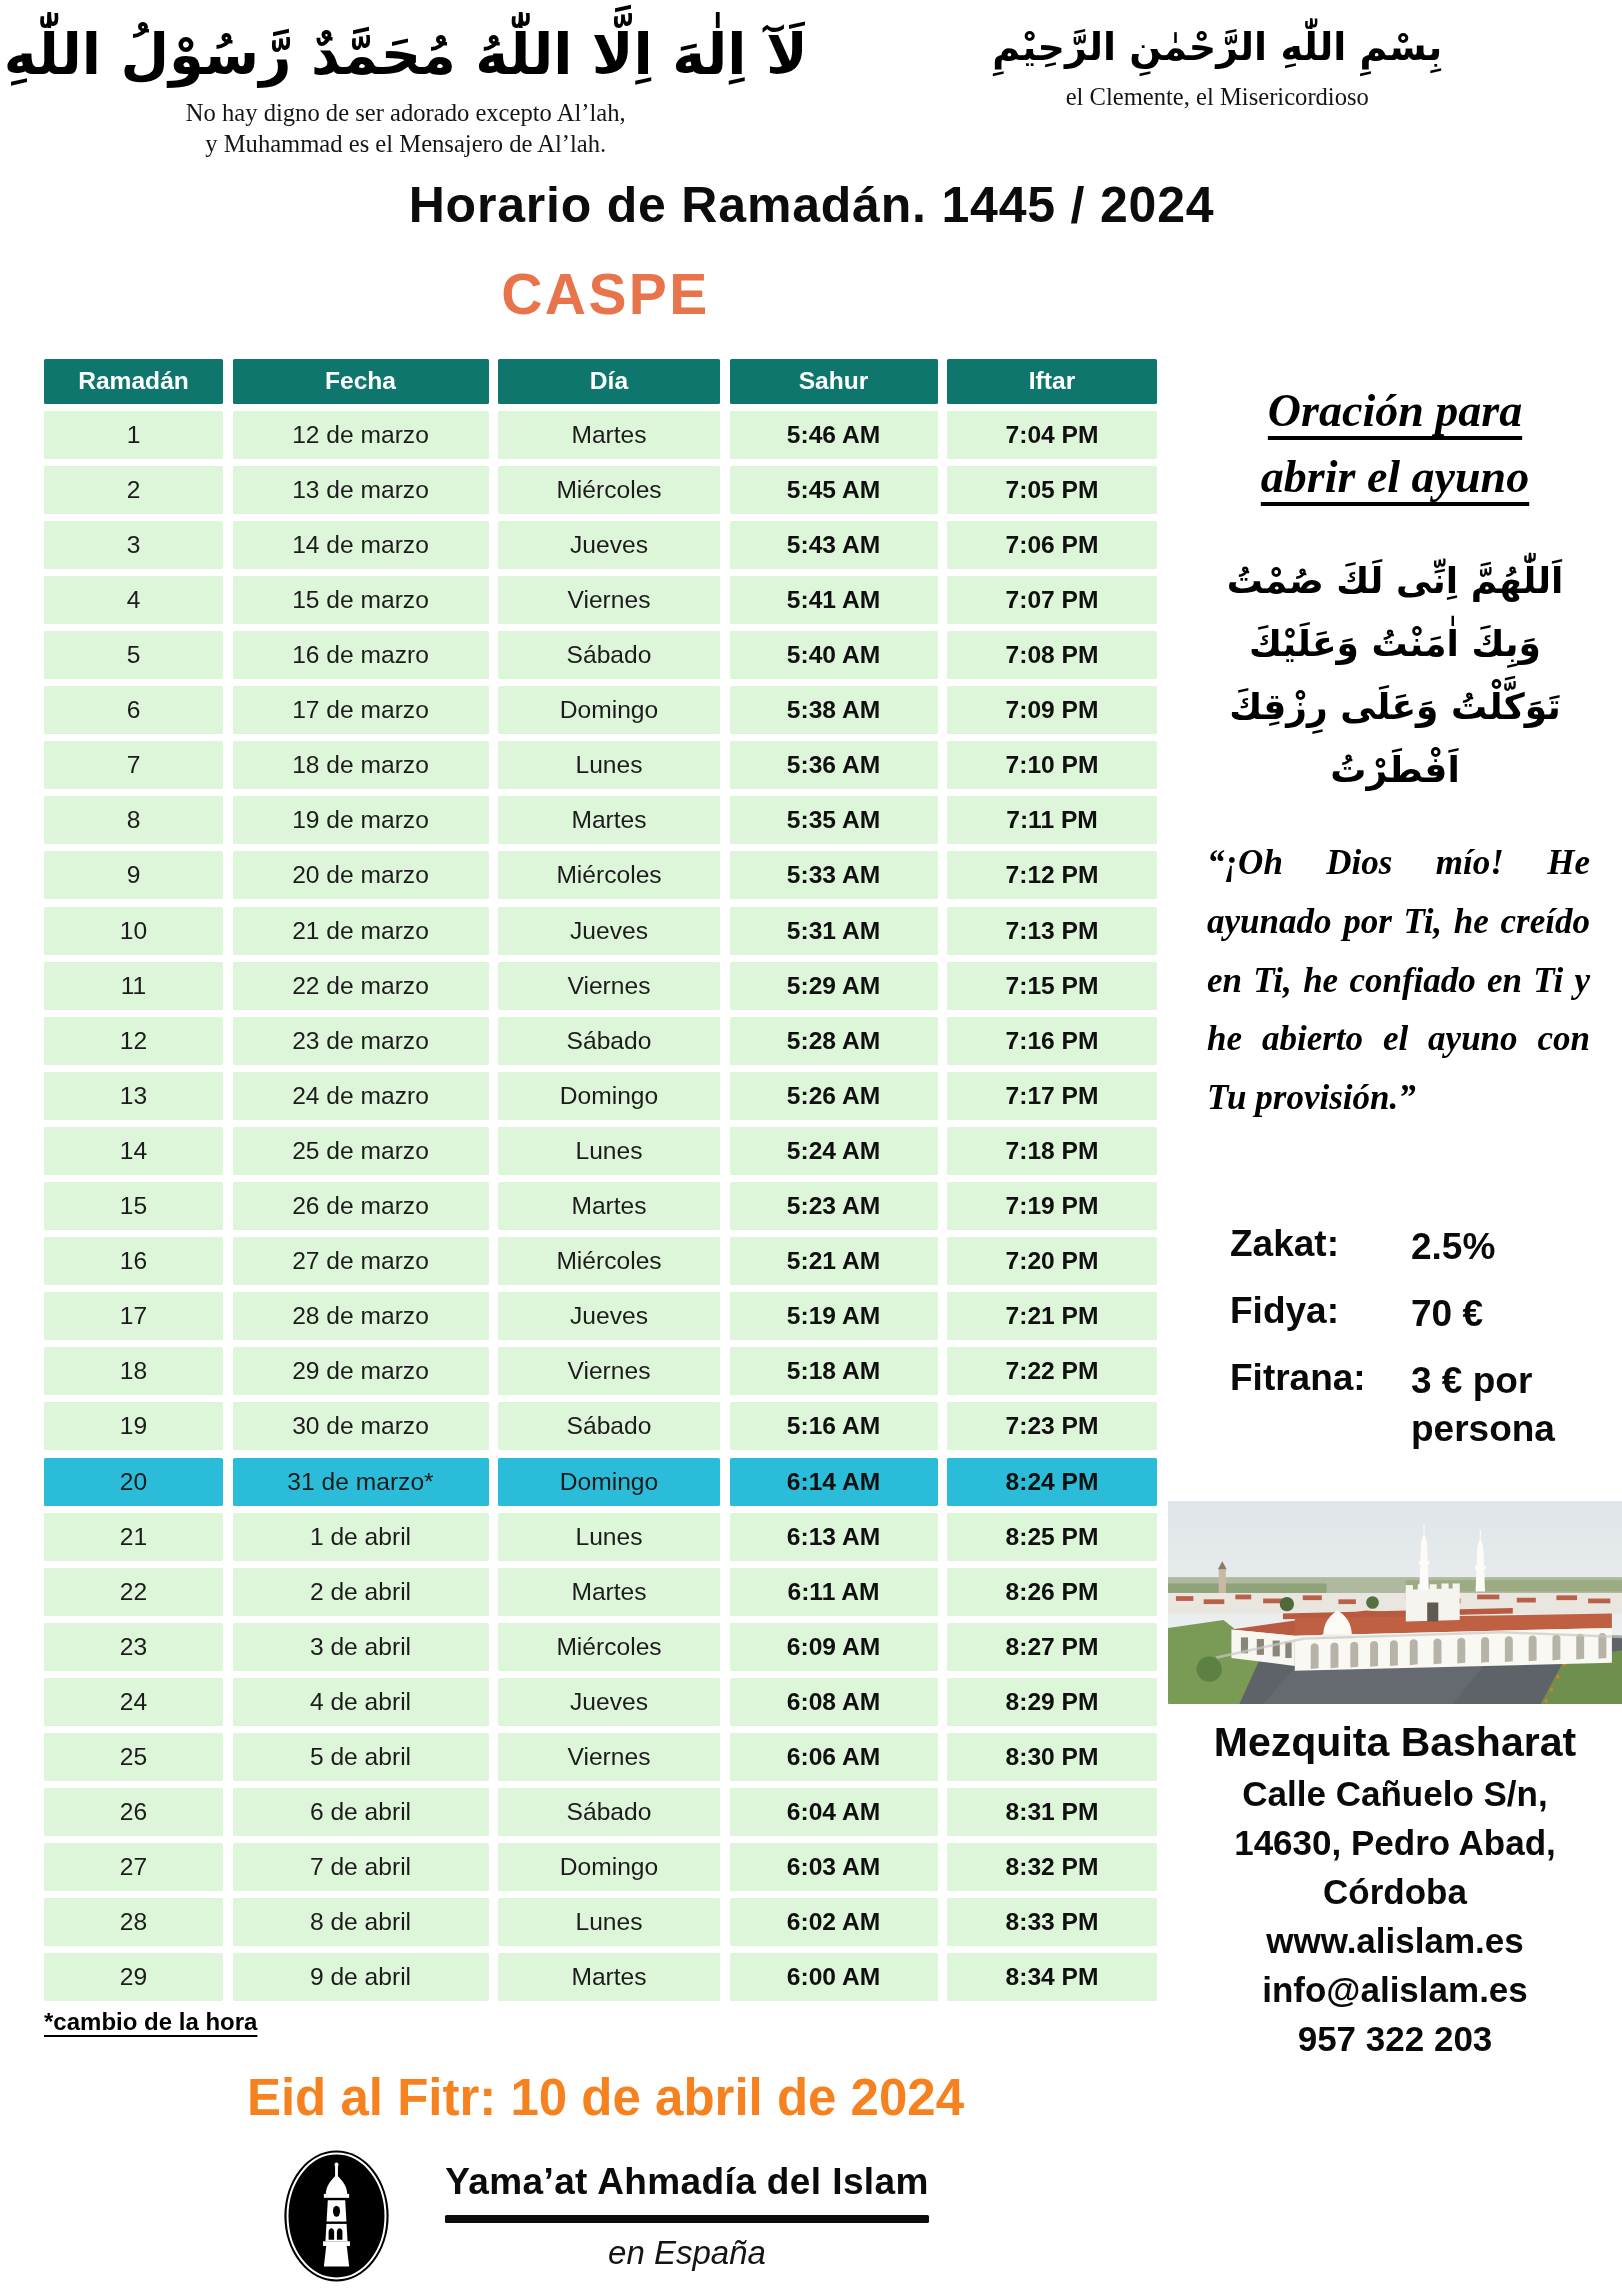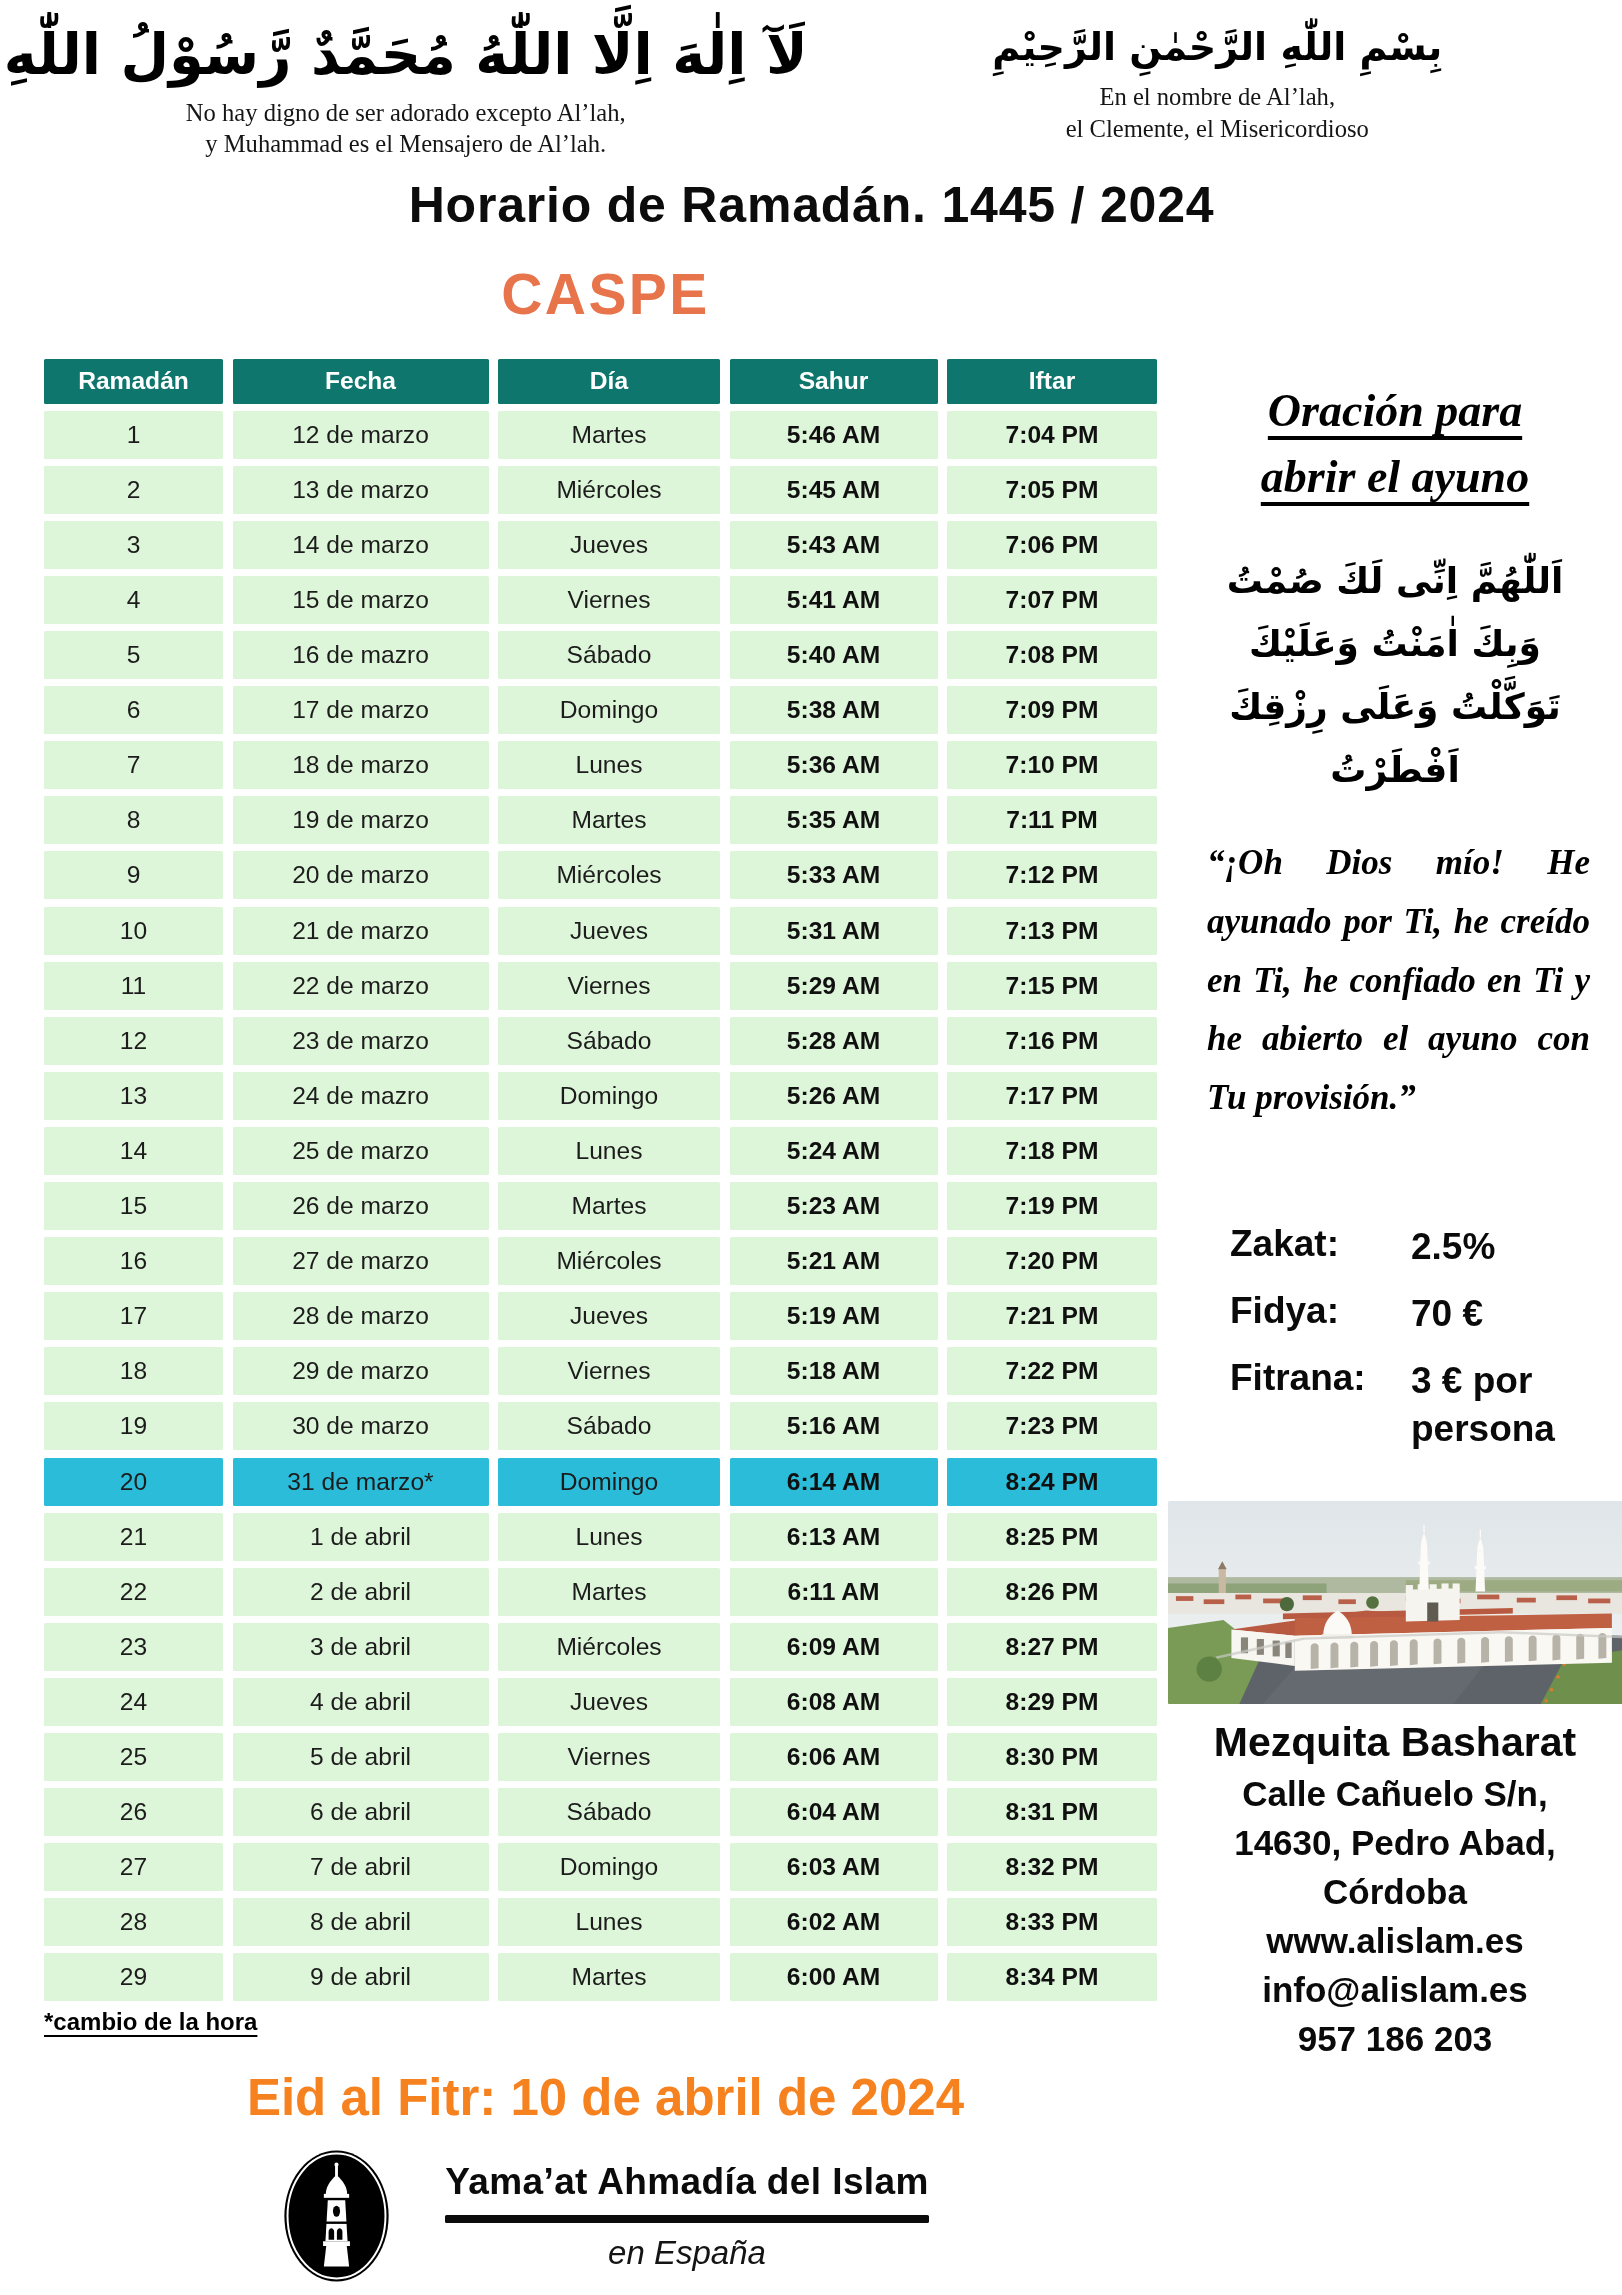--- a/index.html
+++ b/index.html
@@ -67,21 +67,20 @@
 <div class="page">
 
   <div class="top-header">
     <div class="bismillah">
       <div class="callig callig-left">لَآ اِلٰهَ اِلَّا اللّٰهُ مُحَمَّدٌ رَّسُوْلُ اللّٰهِ</div>
       <div class="sub">No hay digno de ser adorado excepto Al’lah,</div>
       <div class="sub">y Muhammad es el Mensajero de Al’lah.</div>
     </div>
     <div class="bismillah">
       <div class="callig callig-right">بِسْمِ اللّٰهِ الرَّحْمٰنِ الرَّحِيْمِ</div>
-      <div class="sub">En el nombre de Al’lah,</div>
       <div class="sub">el Clemente, el Misericordioso</div>
     </div>
   </div>
 
   <h1 class="title">Horario de Ramadán. 1445 / 2024</h1>
 
   <div class="content">
 
     <div class="left-col">
       <div class="city">CASPE</div>
@@ -507,18 +506,18 @@
         <polygon points="60,196 170,172 420,164 574,170 574,173 420,167 172,175 62,199" fill="#c9c9c4" opacity="0.7"></polygon>
       </svg>
 
       <div class="mosque-name">Mezquita Basharat</div>
       <div class="address">
           <div>Calle Cañuelo S/n,</div>
           <div>14630, Pedro Abad,</div>
           <div>Córdoba</div>
           <div>www.alislam.es</div>
           <div>info@alislam.es</div>
-          <div>957 186 203</div>
+          <div>957 322 203</div>
         </div>
     </div>
   </div>
 </div>
 
 
 </body></html>

